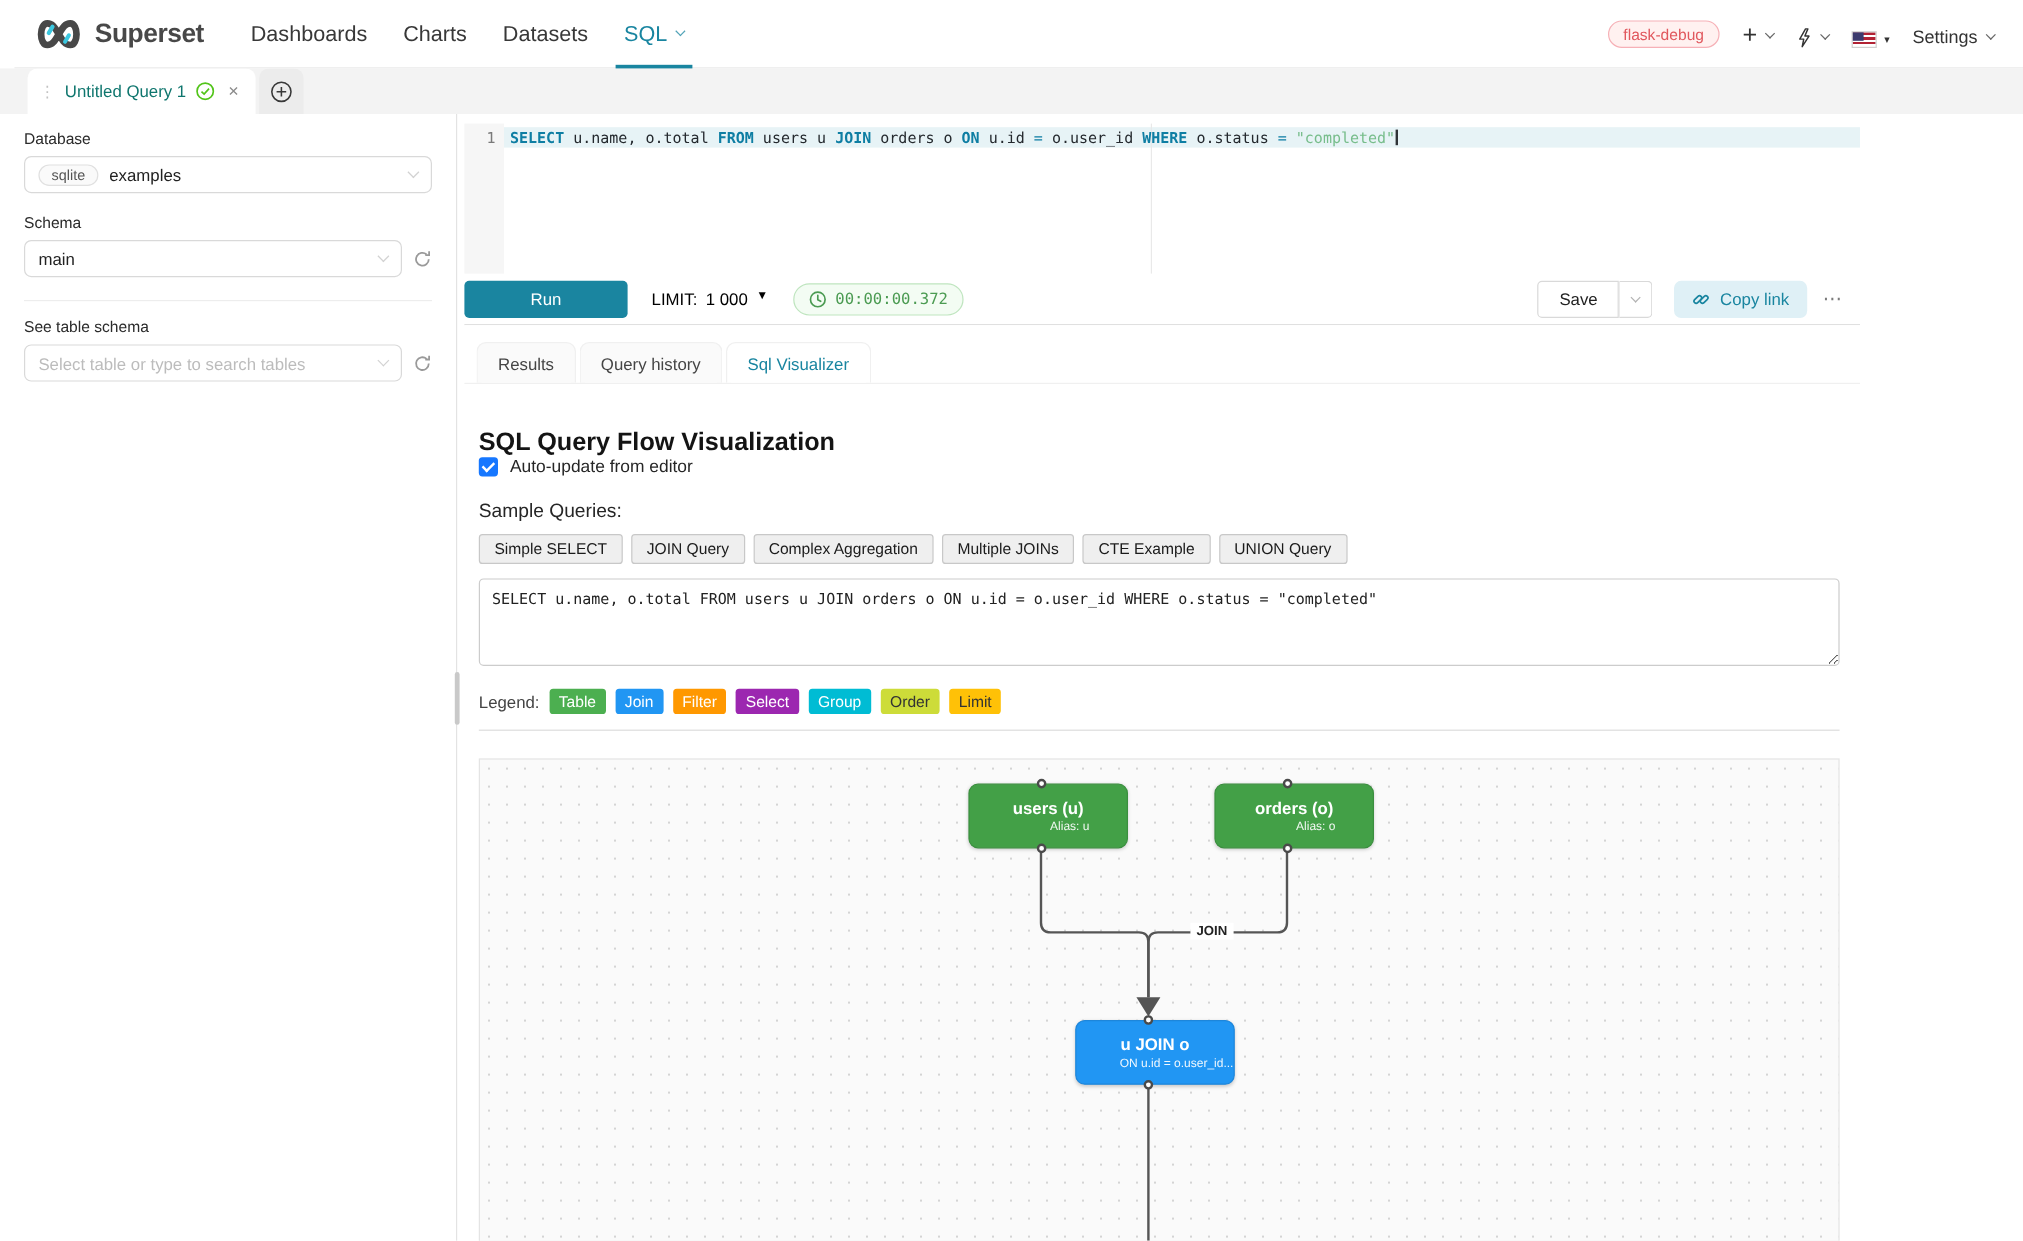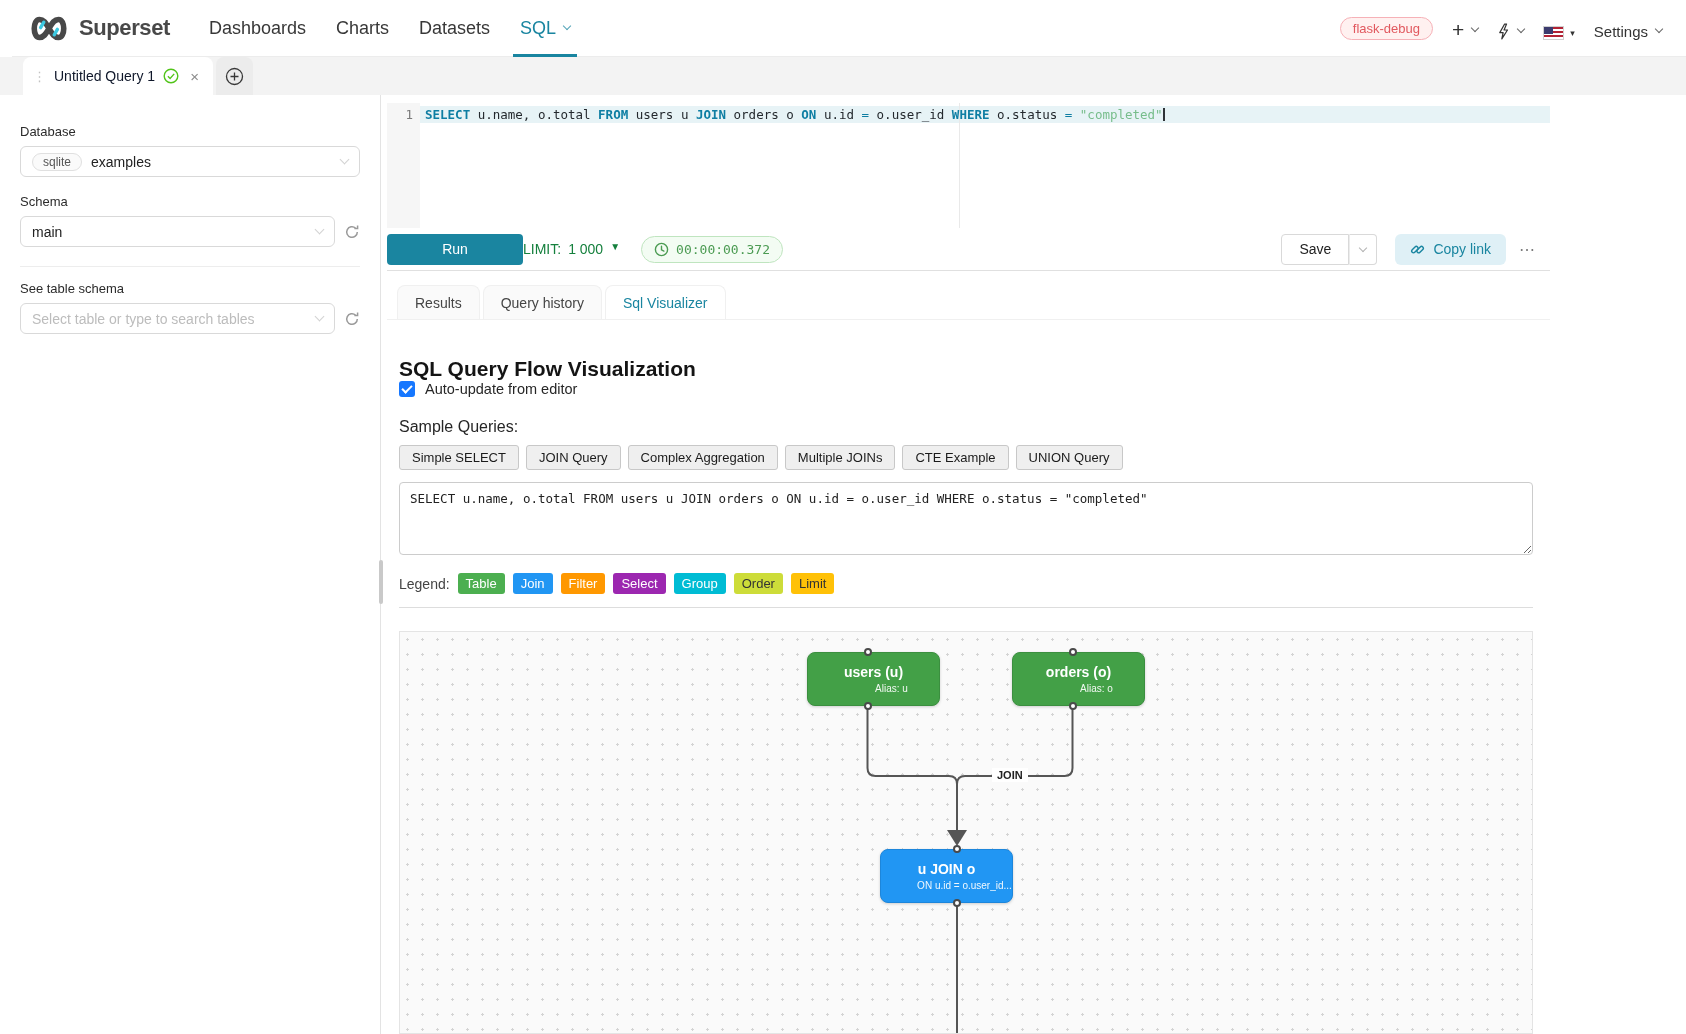--- a/index.html
+++ b/index.html
@@ -31,21 +31,21 @@
   .flag::after { content:""; position:absolute; top:0; left:0; width:9px; height:7px; background:#3c3b6e; }
   .flag-caret { font-size:9px; color:#333; margin-left:6px; }
   .settings { font-size:15px; color:#333; display:flex; align-items:center; cursor:pointer; }
 
   
   .tabstrip { position:absolute; top:57px; left:0; right:0; height:38px; background:#f3f3f3;
               display:flex; align-items:flex-end; padding-left:23px; z-index:5; }
   .qtab { height:38px; background:#fff; border-radius:8px 8px 0 0; display:flex; align-items:center;
           gap:8px; padding:0 14px 0 10px; cursor:pointer; }
   .qtab-dots { color:#c2c2c2; font-size:13px; }
-  .qtab-label { color:#0f172a; font-size:14px; }
+  .qtab-label { color:#0f766e; font-size:14px; }
   .qtab-close { color:#8c8c8c; font-size:15px; margin-left:3px; cursor:pointer; }
   .plus-tab { height:38px; width:37px; background:#ececec; border-radius:8px 8px 0 0; margin-left:3px;
               display:flex; align-items:center; justify-content:center; font-size:19px; color:#333; cursor:pointer; }
 
   
   .sidebar { position:absolute; top:95px; left:0; width:380px; bottom:0; background:#fff; padding:13px 20px; }
   .field-label { font-size:13px; color:#2b2b2b; margin:6px 0 7px; }
   .select-row { display:flex; align-items:center; gap:9px; }
   .select { flex:1; height:31px; border:1px solid #d9d9d9; border-radius:6px; background:#fff;
             display:flex; align-items:center; padding:0 11px; gap:9px; font-size:14px; color:#222; cursor:pointer; }
@@ -72,21 +72,21 @@
   .print-margin { position:absolute; left:572px; top:0; bottom:0; width:1px; background:#e9e9e9; }
   .code-line { position:absolute; left:38px; top:3px; height:17px; line-height:17px; white-space:pre; color:#24292e; }
   .code-line .kw  { color:#0e7ea3; font-weight:bold; }
   .code-line .op  { color:#0e7ea3; }
   .code-line .str { color:#77bd8b; }
   .cursor { display:inline-block; width:2px; height:13px; background:#2f3337; vertical-align:-2px; }
 
   .toolbar { position:absolute; top:136px; left:0; right:0; height:36px; display:flex; align-items:center; }
   .run-btn { width:136px; height:31px; background:#1a85a0; color:#fff; border:none; border-radius:4px;
              font-size:14px; font-family:inherit; cursor:pointer; }
-  .limit { color:#15803d; font-size:14px; display:flex; align-items:flex-start; gap:7px; cursor:pointer; }
+  .limit { margin-left:20px; color:#000000; font-size:14px; display:flex; align-items:flex-start; gap:7px; cursor:pointer; }
   .limit-caret { font-size:10px; }
   .timer { margin-left:21px; height:27px; background:#f3fcf3; border:1px solid #bfe5bf; border-radius:15px;
            display:flex; align-items:center; gap:7px; padding:0 12px; color:#4b9b52;
            font-family:"DejaVu Sans Mono","Liberation Mono",monospace; font-size:13px; }
   .toolbar-right { margin-left:auto; display:flex; align-items:center; }
   .save-btn { height:31px; border:1px solid #d9d9d9; border-radius:4px 0 0 4px; background:#fff; padding:0 17px;
               font-size:14px; color:#222; font-family:inherit; cursor:pointer; }
   .save-caret { height:31px; width:28px; border:1px solid #d9d9d9; border-left:1px solid #ececec;
                 border-radius:0 4px 4px 0; background:#fff; display:flex; align-items:center; justify-content:center;
                 color:#9a9a9a; cursor:pointer; }
@@ -209,21 +209,21 @@
     <span style="display:flex;">
       <svg width="19" height="19" viewBox="0 0 19 19">
           <circle cx="9.5" cy="9.5" r="8" fill="none" stroke="#383838" stroke-width="1.3"></circle>
           <path d="M9.5 5.5 V13.5 M5.5 9.5 H13.5" stroke="#383838" stroke-width="1.3"></path>
         </svg>
     </span>
   </div>
 </div>
 
 <aside class="sidebar">
-  <div class="field-label" style="margin-top:16px;">Database</div>
+  <div class="field-label" style="margin-top:0;">Database</div>
   <div class="select-row">
     <div class="select">
       <span class="engine-pill">sqlite</span>
       <span>examples</span>
       <span class="chev sel-chev"></span>
     </div>
   </div>
 
   <div class="field-label gap-lg">Schema</div>
   <div class="select-row">
@@ -363,21 +363,21 @@
         <div class="edge-label">JOIN</div>
 
         <div class="fnode green" style="left:407px; top:20px;">
           <span class="t">users (u)</span>
           <span class="s">Alias: u</span>
         </div>
         <div class="fnode green" style="left:612px; top:20px;">
           <span class="t">orders (o)</span>
           <span class="s">Alias: o</span>
         </div>
-        <div class="fnode blue" style="left:480px; top:217px;">
+        <div class="fnode blue" style="left:496px; top:217px;">
           <span class="t">u JOIN o</span>
           <span class="s">ON u.id = o.user_id...</span>
         </div>
 
         <span class="hdl" style="left:467.5px; top:20px;"></span>
         <span class="hdl" style="left:467.5px; top:74px;"></span>
         <span class="hdl" style="left:672.5px; top:20px;"></span>
         <span class="hdl" style="left:672.5px; top:74px;"></span>
         <span class="hdl" style="left:557px;  top:217px;"></span>
         <span class="hdl" style="left:557px;  top:271px;"></span>

